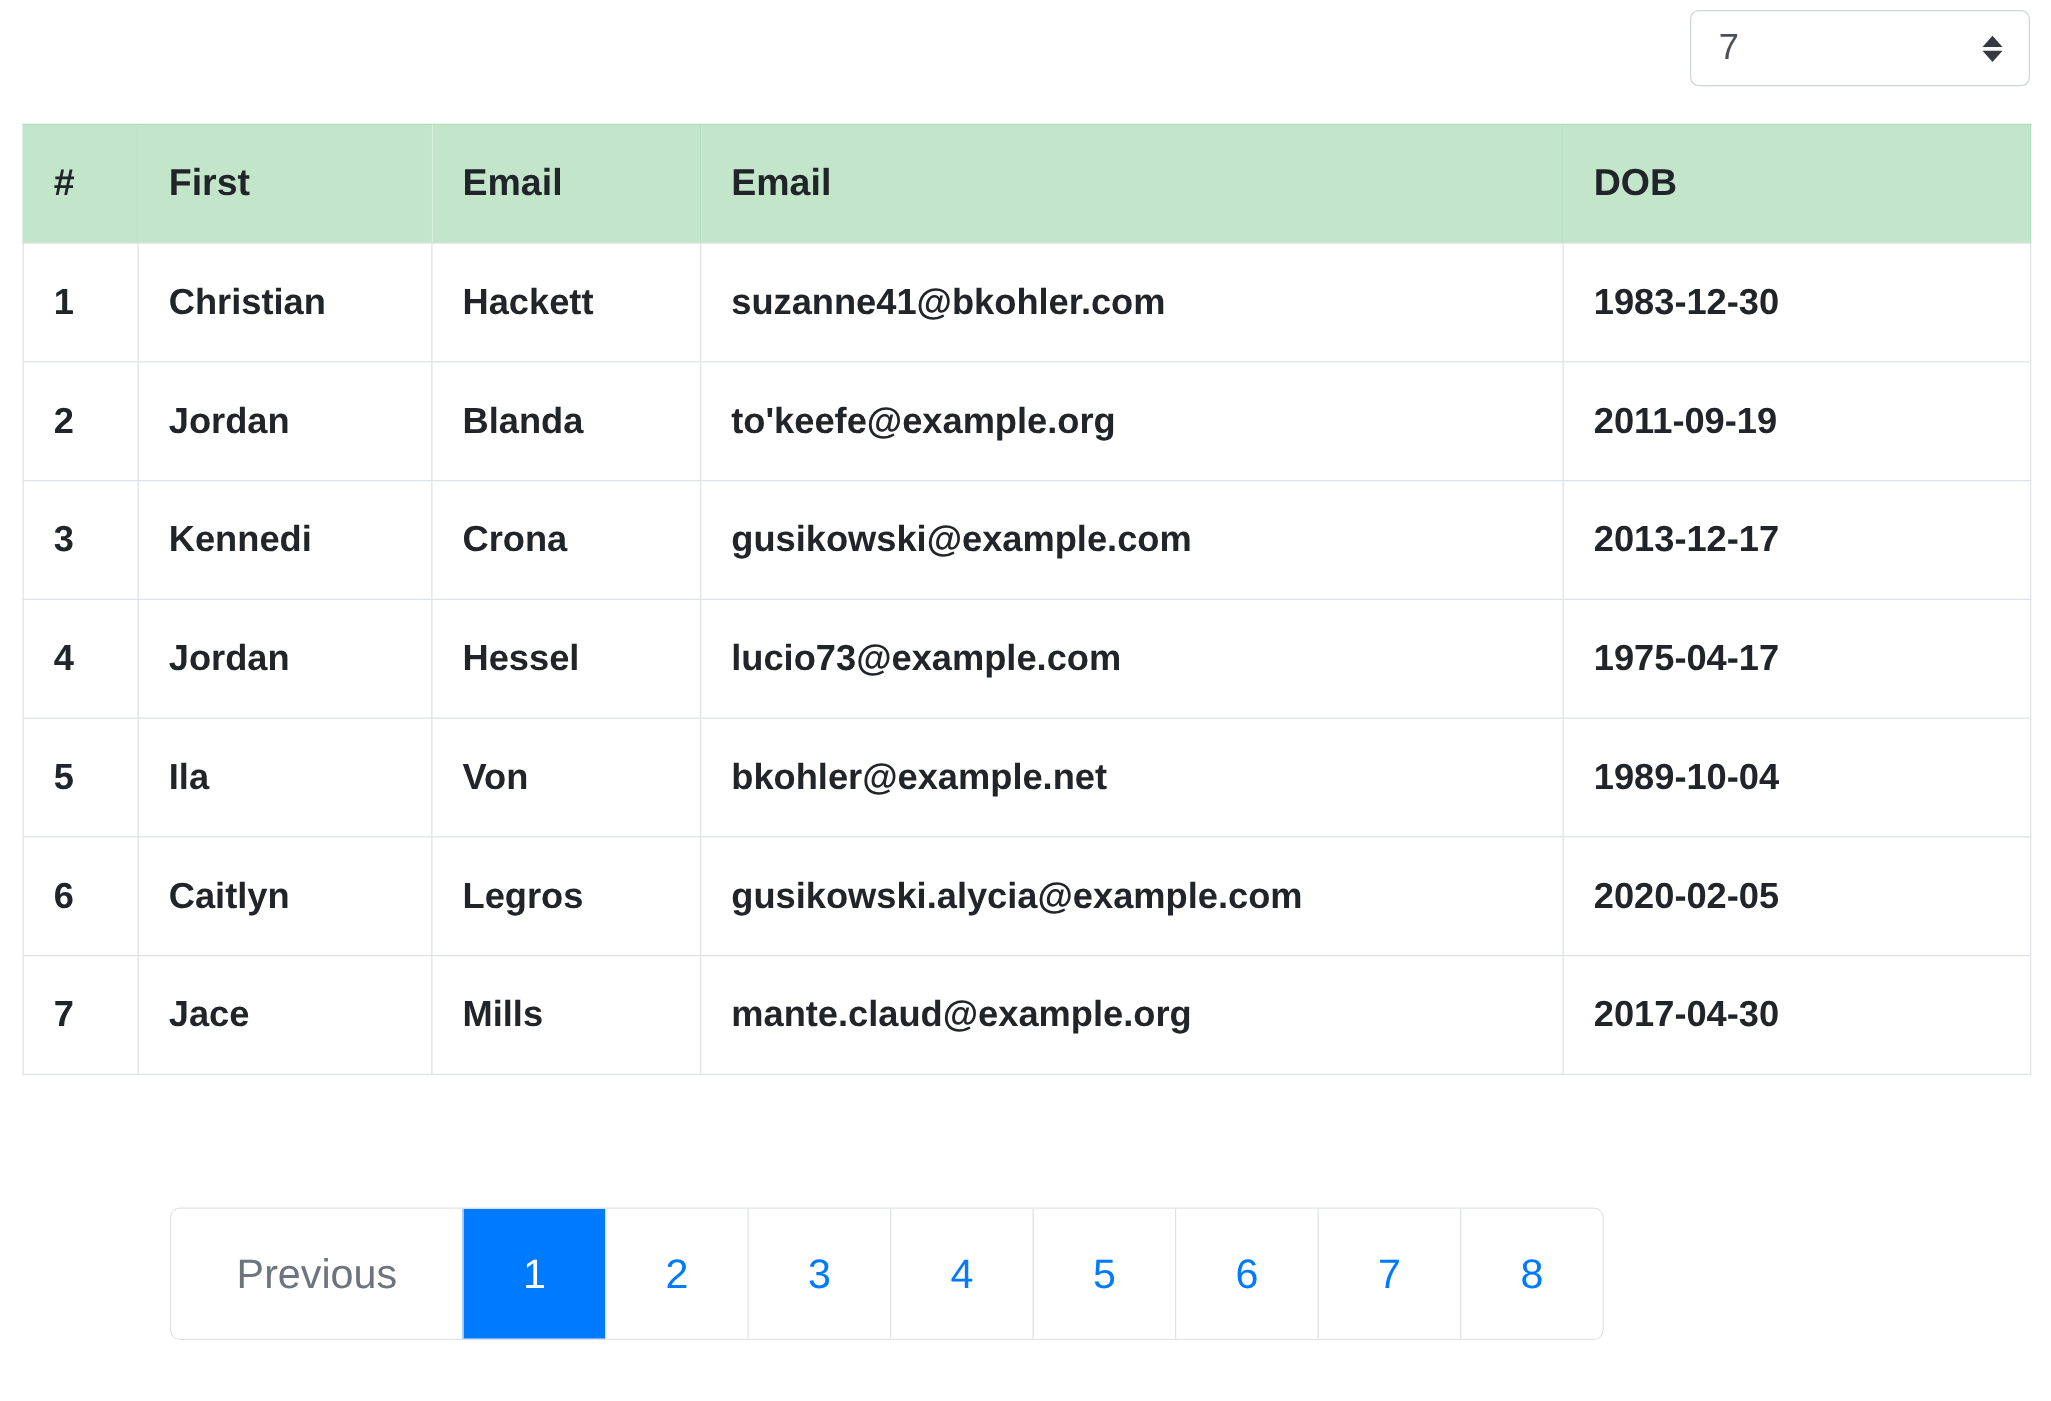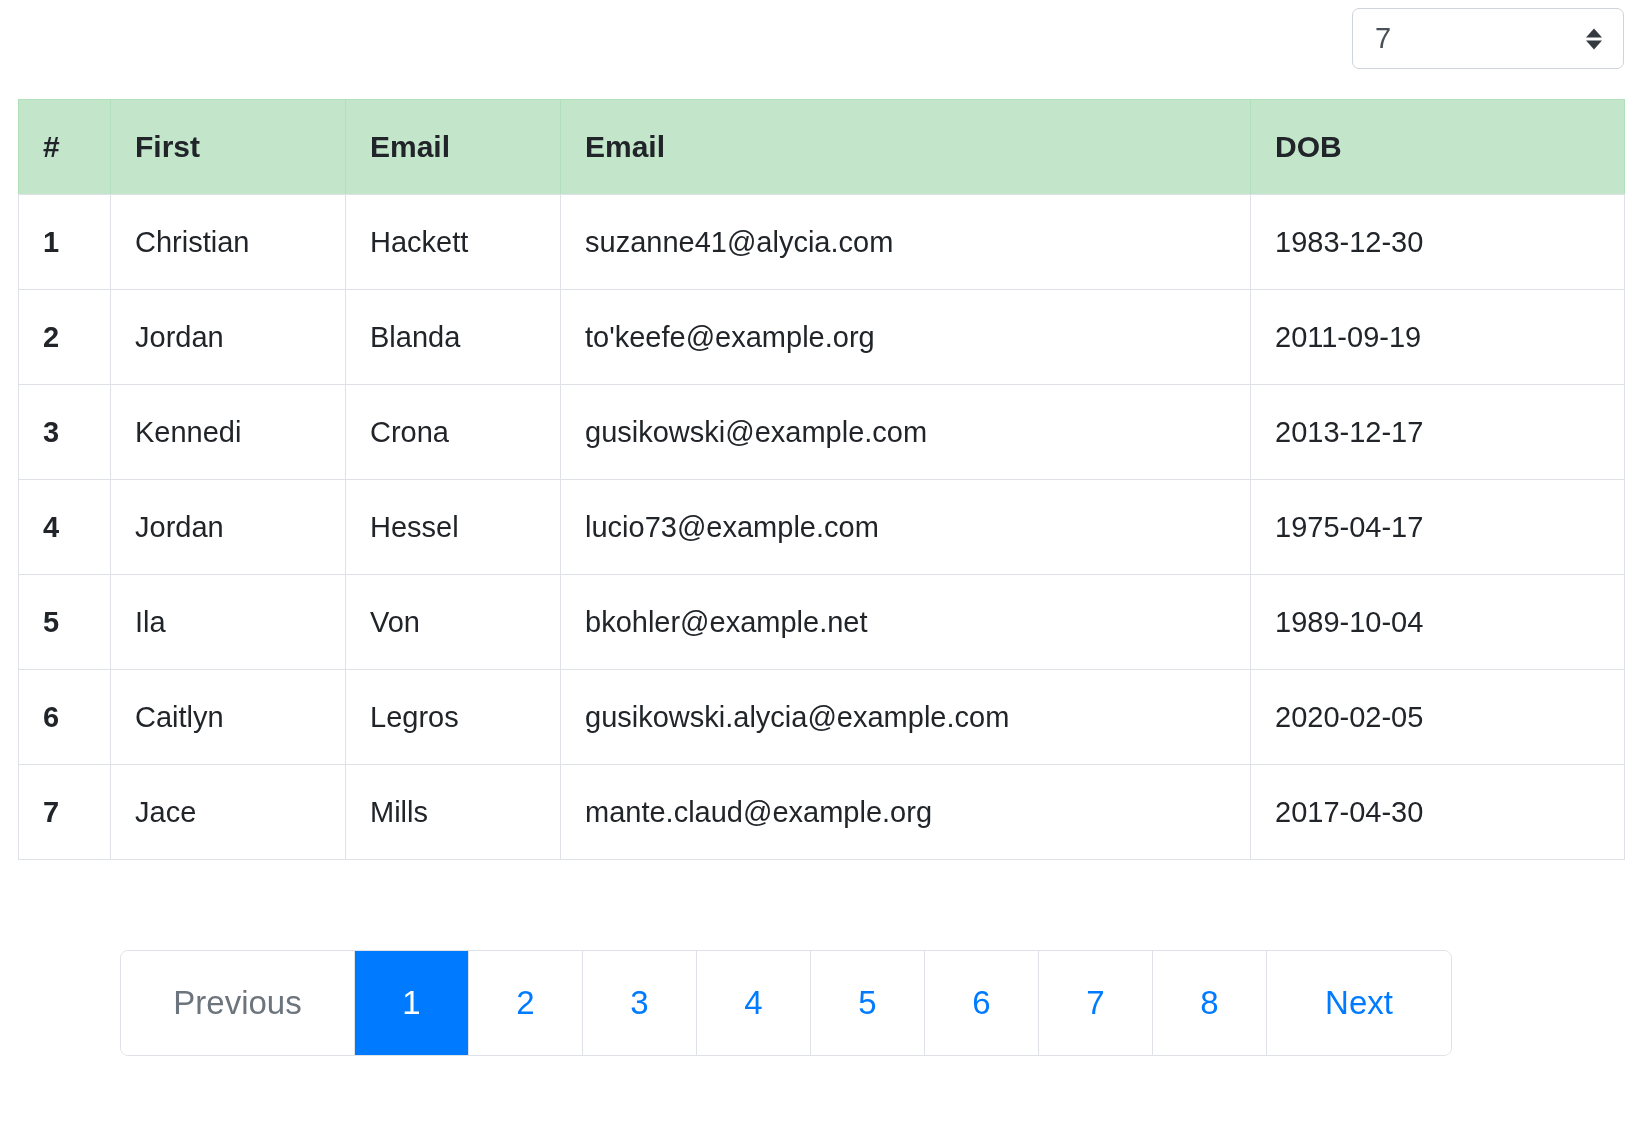--- a/index.html
+++ b/index.html
@@ -116,21 +116,21 @@
     border-bottom-color: #dee2e6;
     color: #212529;
     font-weight: bold;
     height: 94px;
     font-size: 30px;
   }
 
   table.data-table tbody td {
     height: 94px;
     color: #212529;
-    font-weight: normal;
+    font-weight: bold;
   }
 
   table.data-table tbody td.rownum {
     font-weight: bold;
   }
 
   
   col.c-num   { width: 92px; }
   col.c-first { width: 235px; }
   col.c-last  { width: 215px; }
@@ -140,21 +140,21 @@
   
   .pagination-region {
     position: absolute;
     top: 950px;
     left: 120px;
     width: 1404px;
   }
 
   ul.pagination {
     list-style: none;
-    margin: 0;
+    margin: 16px;
     padding: 0;
     display: flex;
     border: 1px solid #dee2e6;
     border-radius: 8px;
     overflow: hidden;
     background: #ffffff;
     width: max-content;
   }
 
   ul.pagination li {
@@ -228,21 +228,21 @@
           <th>Email</th>
           <th>Email</th>
           <th>DOB</th>
         </tr>
       </thead>
       <tbody>
         <tr>
           <td class="rownum">1</td>
           <td>Christian</td>
           <td>Hackett</td>
-          <td>suzanne41@alycia.com</td>
+          <td>suzanne41@bkohler.com</td>
           <td>1983-12-30</td>
         </tr>
         <tr>
           <td class="rownum">2</td>
           <td>Jordan</td>
           <td>Blanda</td>
           <td>to'keefe@example.org</td>
           <td>2011-09-19</td>
         </tr>
         <tr>
@@ -306,19 +306,16 @@
       </li>
       <li>
         <span class="page-link">6</span>
       </li>
       <li>
         <span class="page-link">7</span>
       </li>
       <li>
         <span class="page-link">8</span>
       </li>
-      <li>
-        <span class="page-link next">Next</span>
-      </li>
     </ul>
   </div>
 
 </div>
 
 </body></html>

